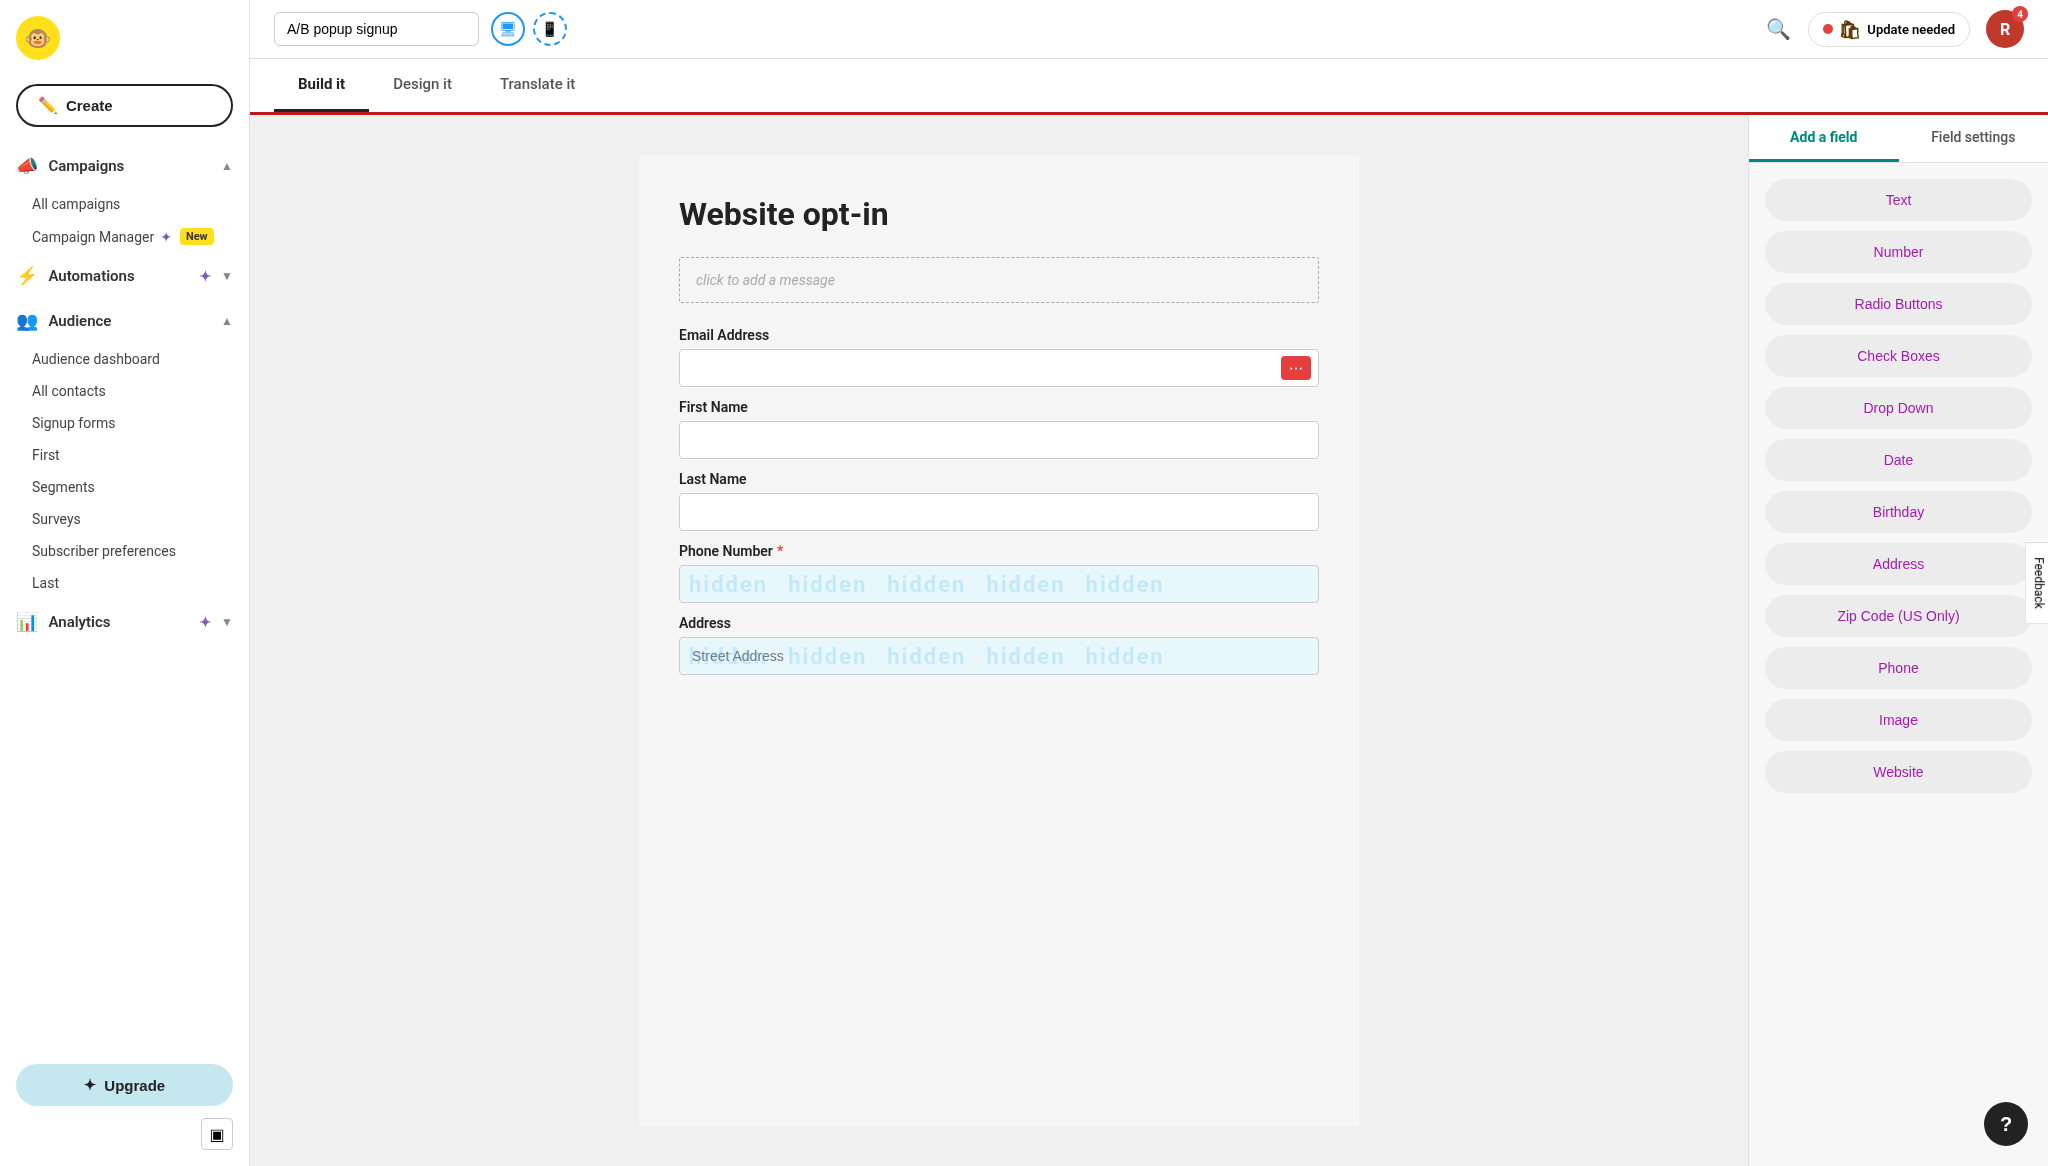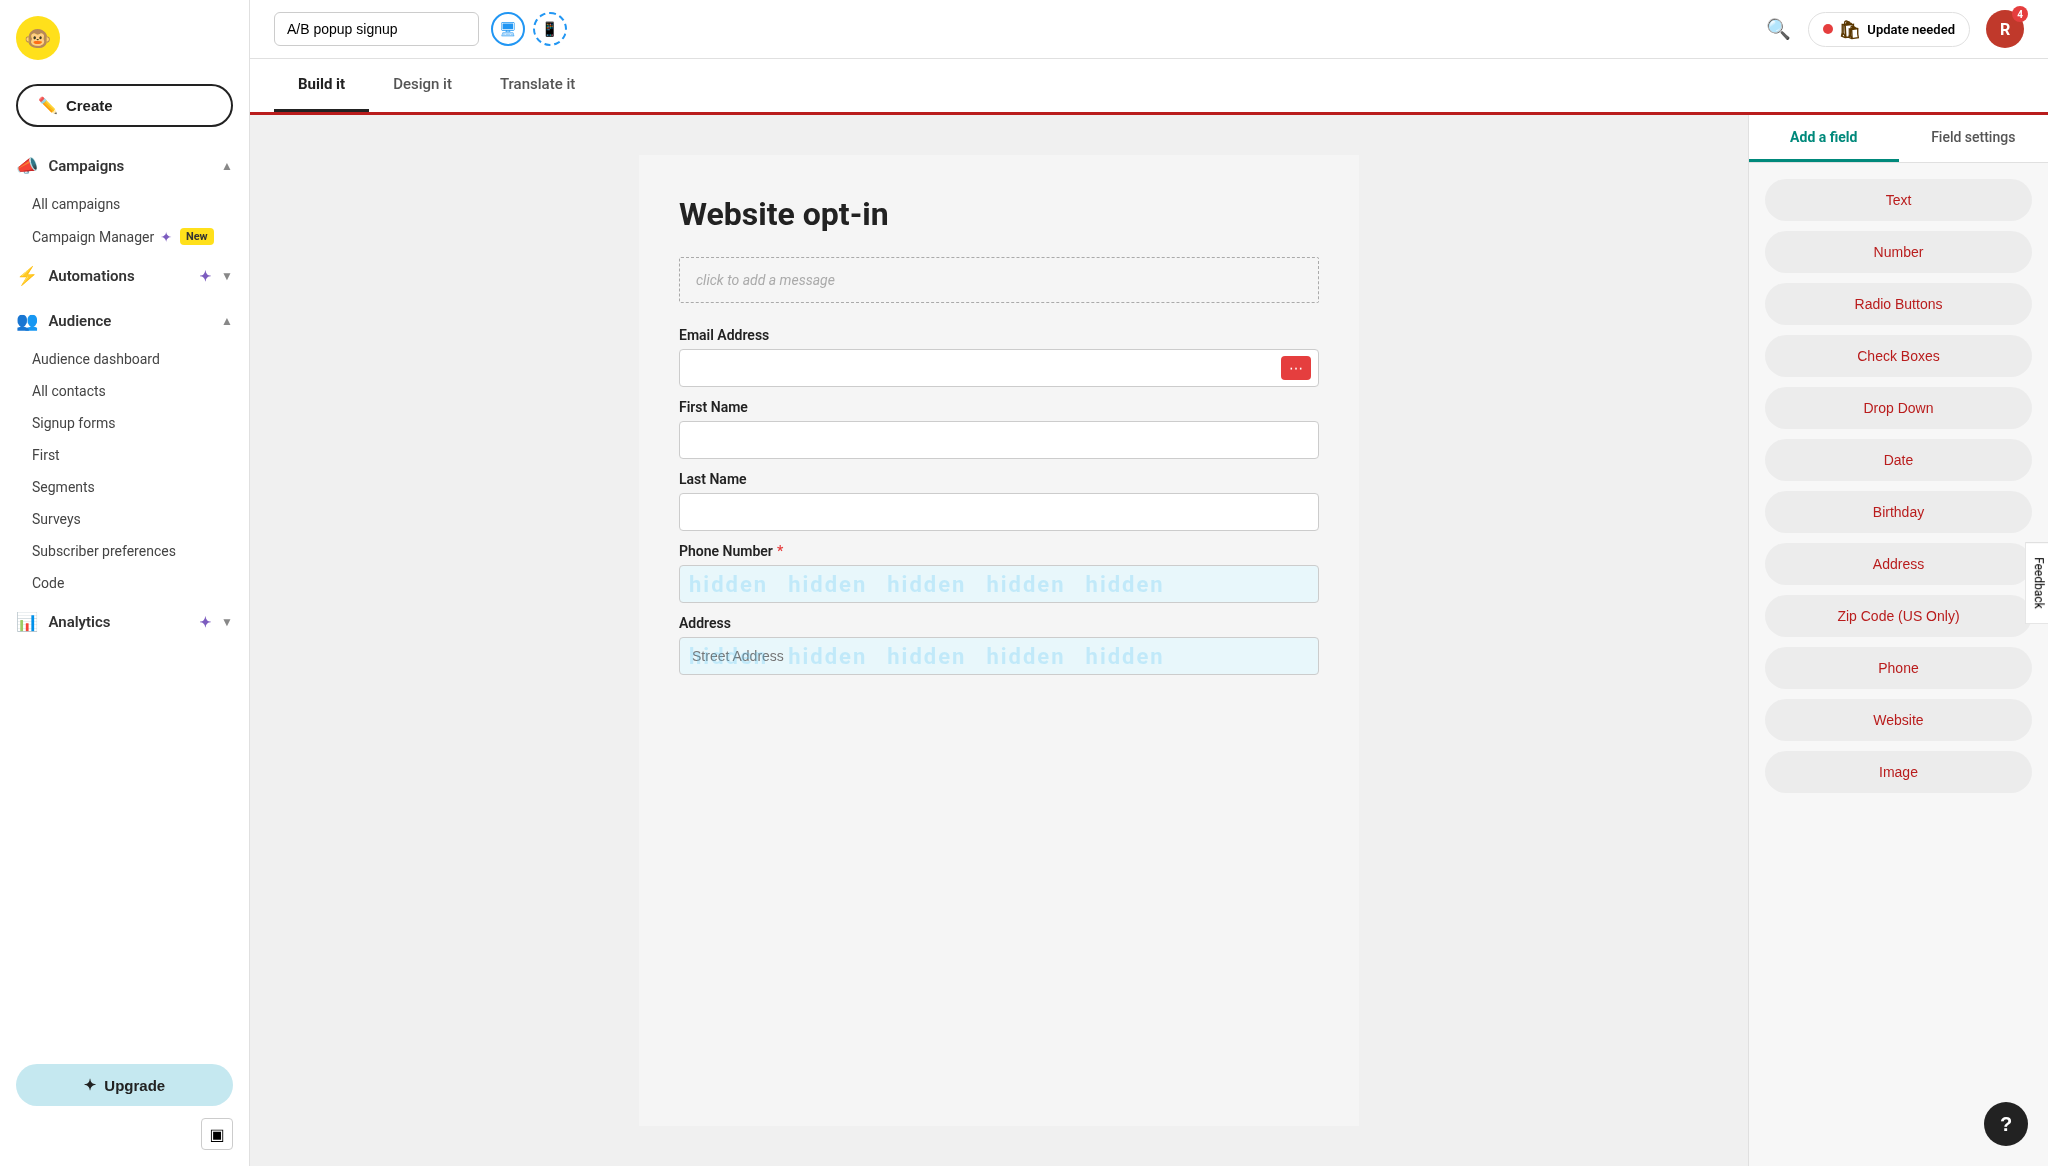--- a/index.html
+++ b/index.html
@@ -365,21 +365,21 @@
       font-weight: 700;
     }
     .field-buttons { padding: 16px; display: flex; flex-direction: column; gap: 10px; }
     .field-btn {
       background: #ececec;
       border: none;
       border-radius: 24px;
       padding: 13px 20px;
       font-size: 14px;
       font-weight: 500;
-      color: #b91c1c;
+      color: #a21caf;
       cursor: pointer;
       text-align: center;
     }
 
     
     .feedback-tab {
       position: fixed;
       right: -32px;
       top: 50%;
       transform: translateY(-50%) rotate(90deg);
@@ -456,21 +456,21 @@
       <span class="nav-chevron">▲</span>
     </div>
     <div class="nav-children">
       <div class="nav-child-item"><span>Audience dashboard</span></div>
       <div class="nav-child-item"><span>All contacts</span></div>
       <div class="nav-child-item"><span>Signup forms</span></div>
       <div class="nav-child-item"><span>First</span></div>
       <div class="nav-child-item"><span>Segments</span></div>
       <div class="nav-child-item"><span>Surveys</span></div>
       <div class="nav-child-item"><span>Subscriber preferences</span></div>
-      <div class="nav-child-item"><span>Code</span></div>
+      <div class="nav-child-item"><span>Last</span></div>
     </div>
 
     <div class="nav-item-parent">
       <span class="nav-icon">📊</span>
       <span class="nav-label">Analytics</span>
       <span class="nav-badge-star">✦</span>
       <span class="nav-chevron">▼</span>
     </div>
   </nav>
 
@@ -624,24 +624,24 @@
         <button class="field-btn">
           <span>Address</span>
         </button>
         <button class="field-btn">
           <span>Zip Code (US Only)</span>
         </button>
         <button class="field-btn">
           <span>Phone</span>
         </button>
         <button class="field-btn">
+          <span>Image</span>
+        </button>
+        <button class="field-btn">
           <span>Website</span>
-        </button>
-        <button class="field-btn">
-          <span>Image</span>
         </button>
       </div>
     </div>
   </div>
 </div>
 
 <div class="feedback-tab">
   <span>Feedback</span>
 </div>
 

